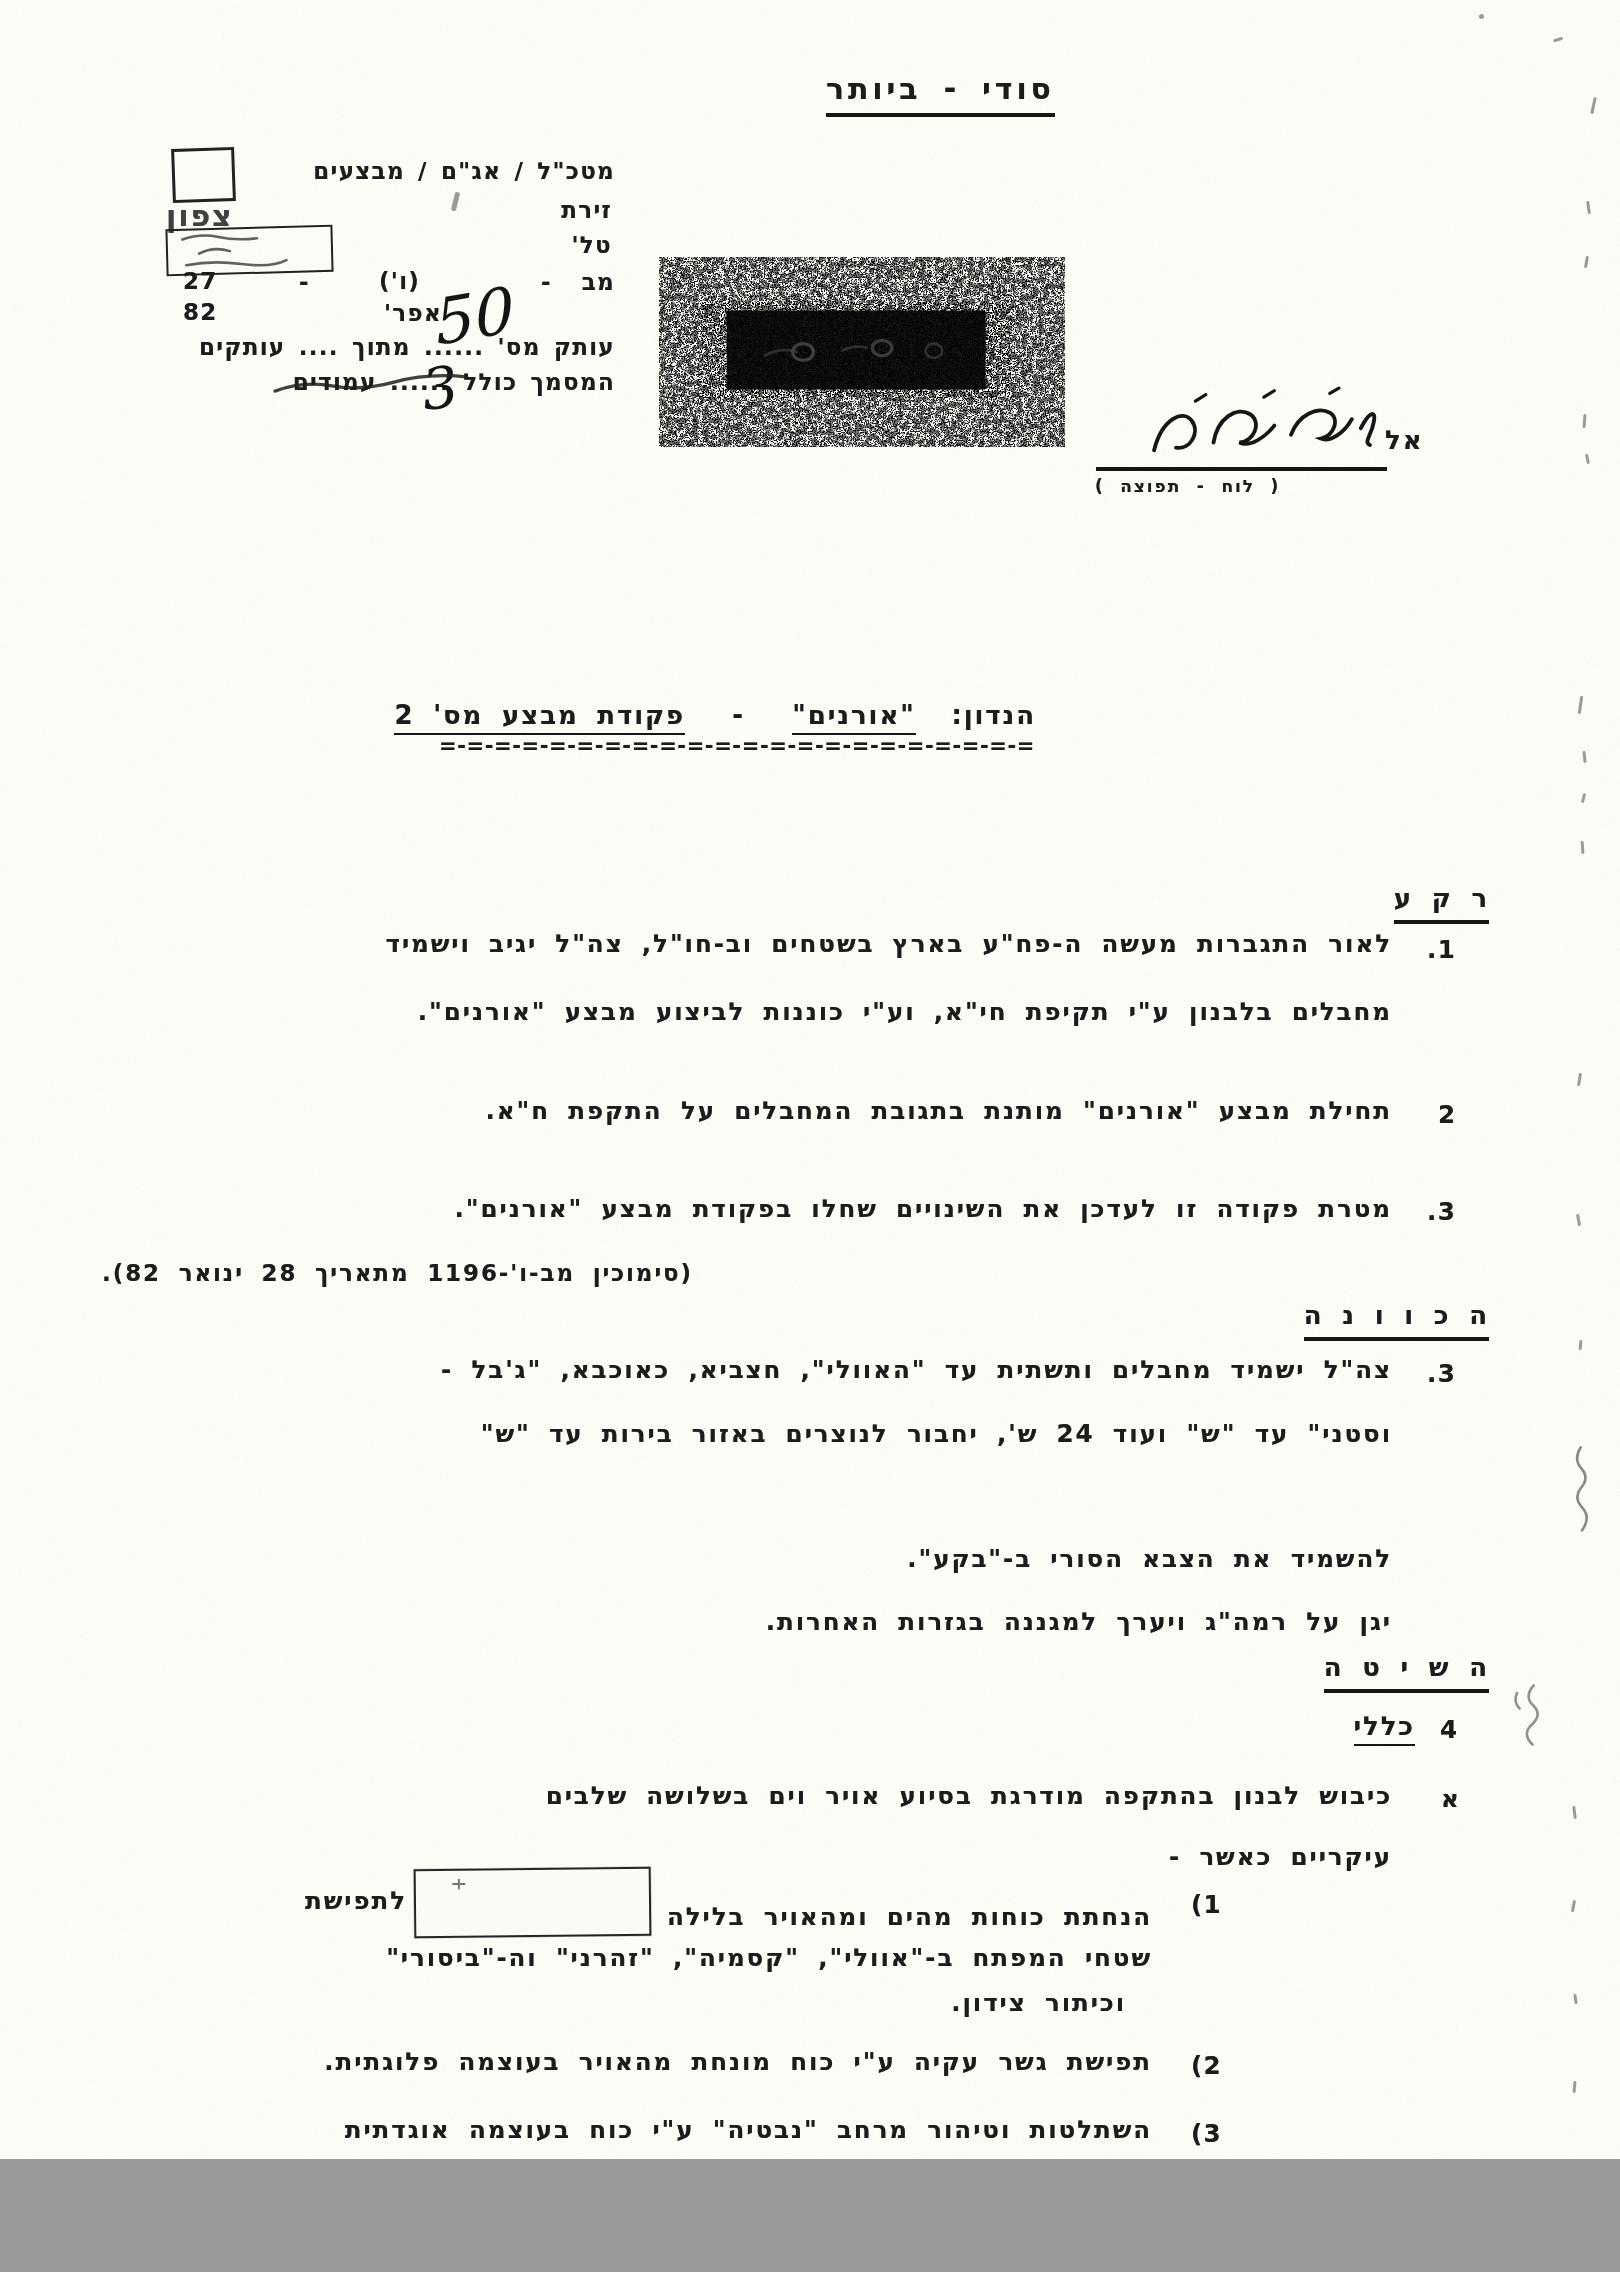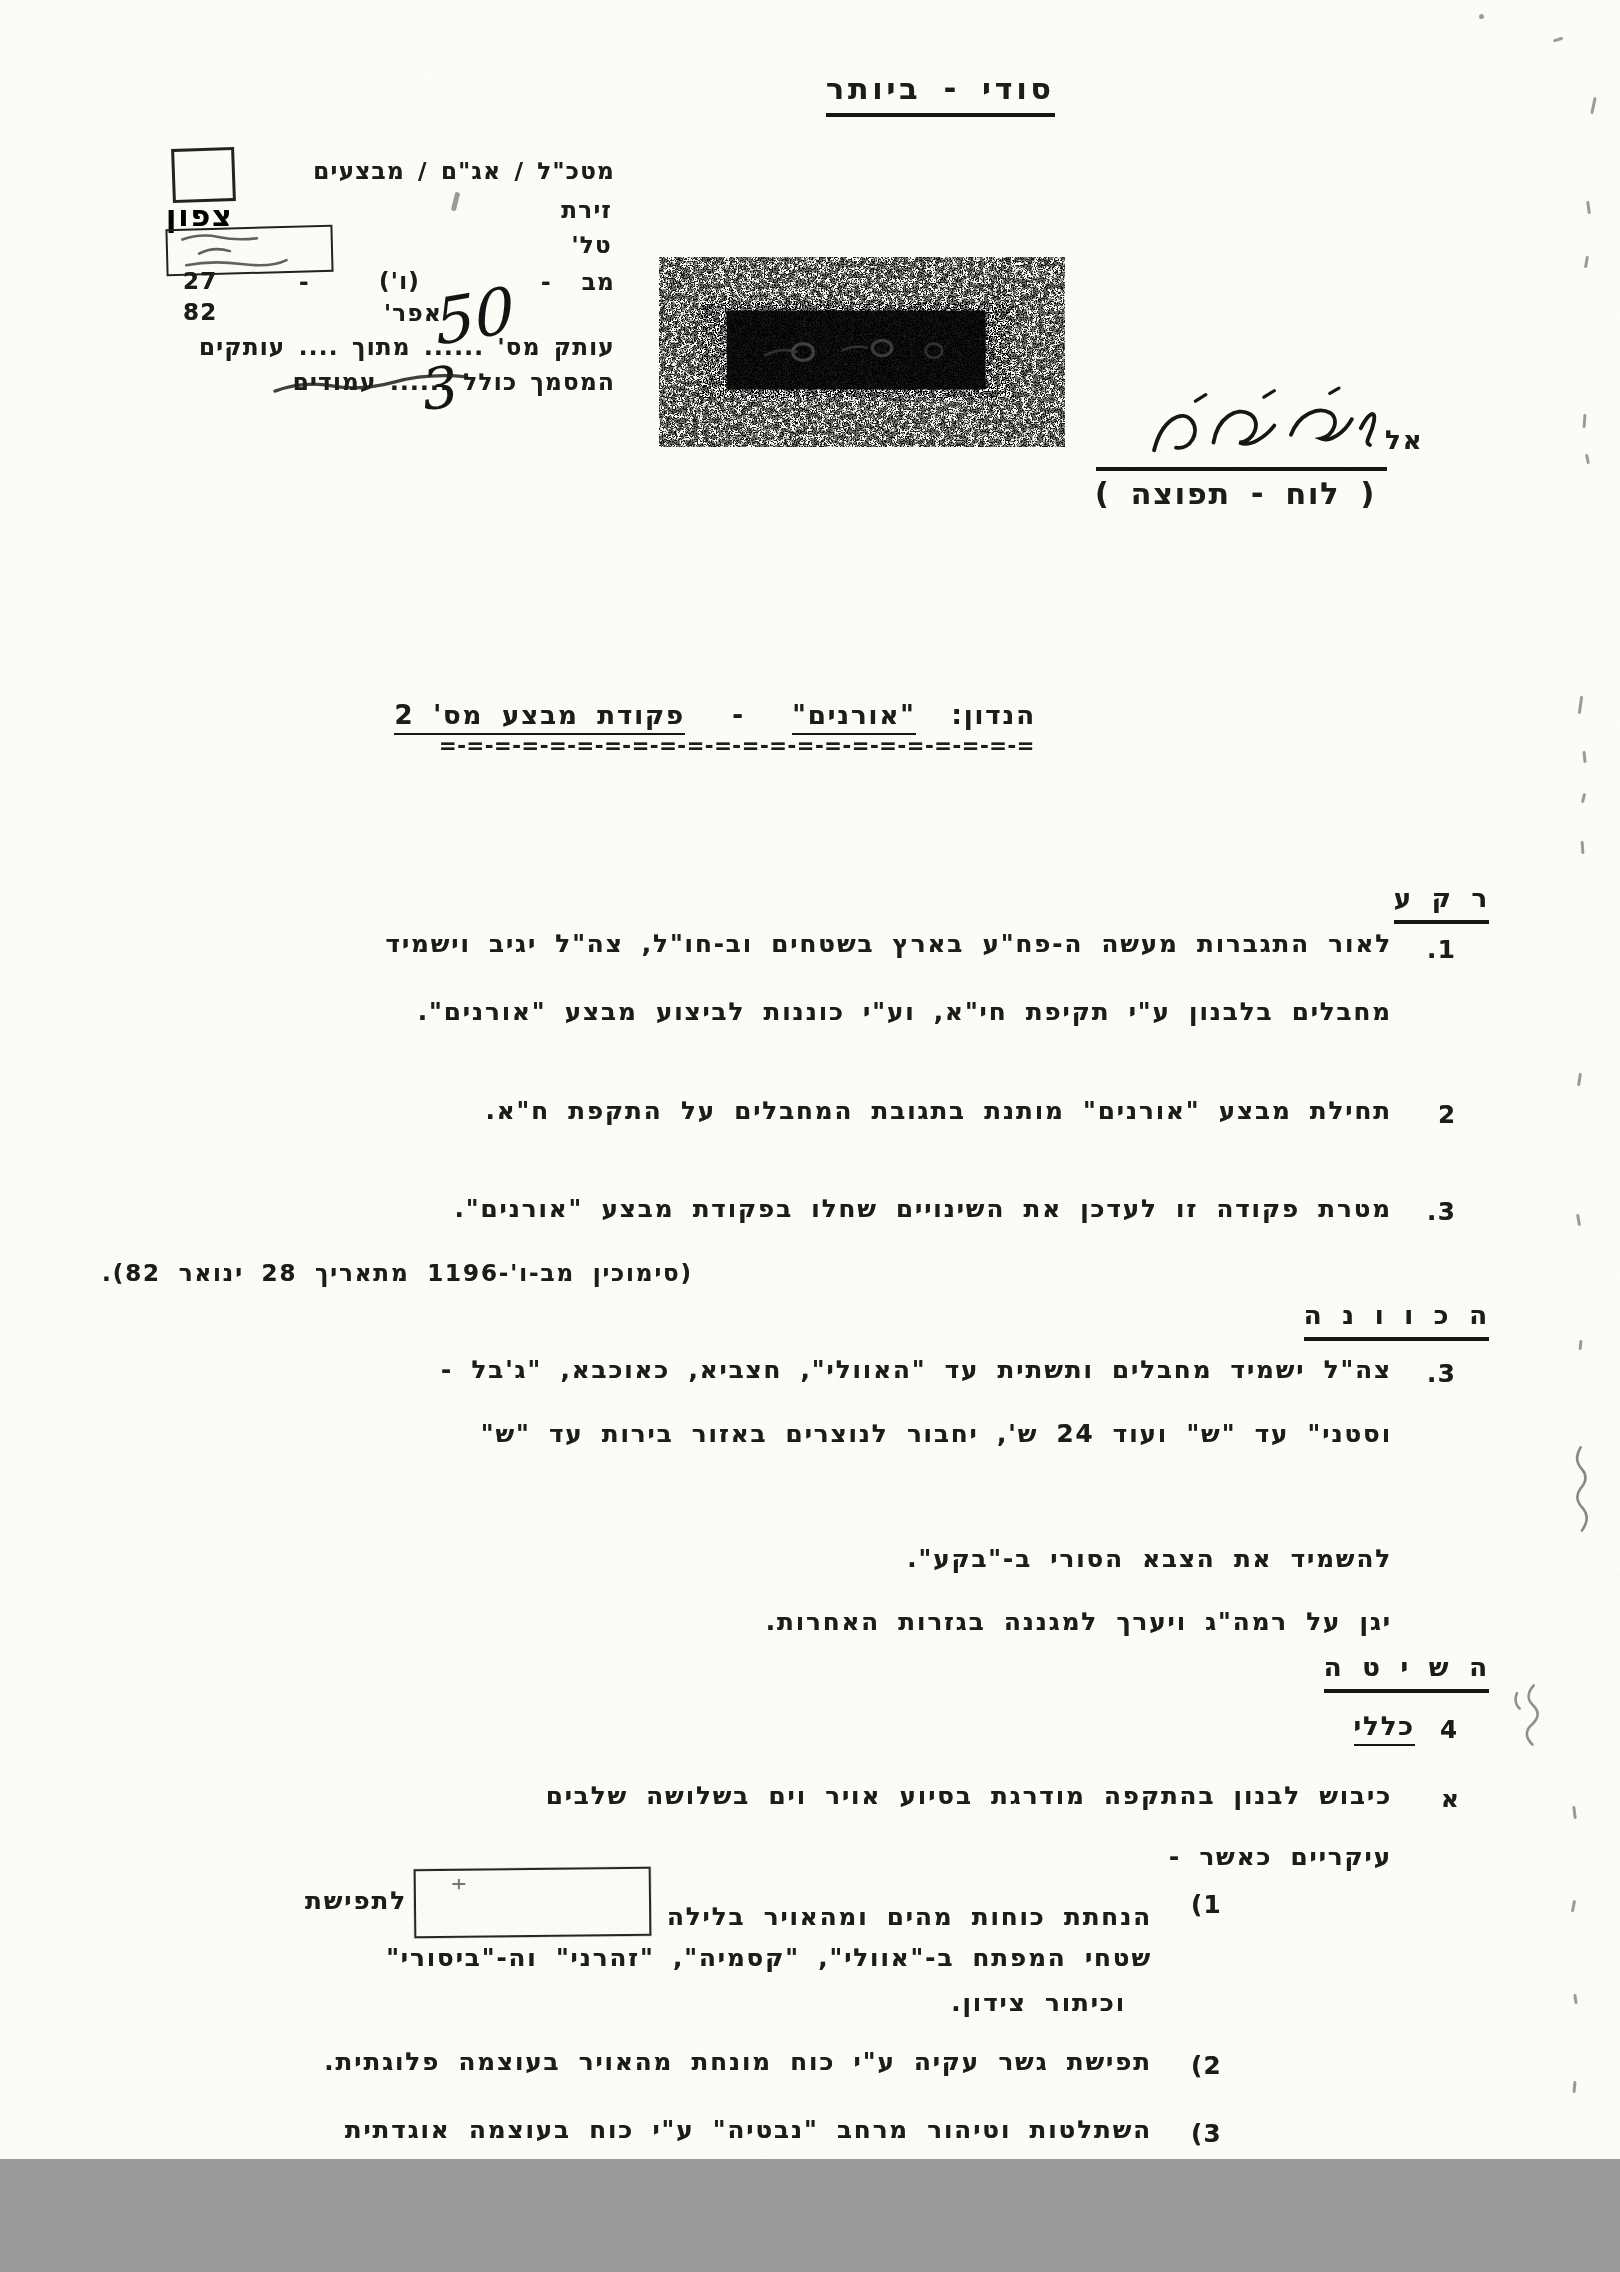--- a/index.html
+++ b/index.html
@@ -52,21 +52,21 @@
   </svg>
 
   <div class="t heading" style="left:826px;top:71px;font-size:30px;letter-spacing:3.9px;">סודי - ביותר</div>
 
   <div class="t hdr" style="right:1006px;top:158px;">מטכ"ל / אג"ם / מבצעים</div>
   <div class="stampbox" style="left:172px;top:148px;width:57px;height:48px;transform:rotate(-2deg);"></div>
 
   <div class="t hdr" style="right:1009px;top:197px;">זירת</div>
   <div class="artifact" style="left:453px;top:192px;width:4.5px;height:19.4px;transform:rotate(14deg);"></div>
 
-  <div class="t" style="left:166px;top:198px;font-size:30px;color:#000000;">צפון</div>
+  <div class="t" style="left:166px;top:198px;font-size:30px;color:#404040;">צפון</div>
 
   <div class="stampbox" style="left:166px;top:227px;width:163px;height:43px;border-width:2.6px;transform:rotate(-1.5deg);"></div>
   <svg style="left:173px;top:228px;" width="155" height="45" viewBox="0 0 240 70">
     <path d="M14,18 q28,-10 56,-4 t60,2 M40,40 q22,-12 48,-4 M20,58 q40,-8 86,-2 t70,-6" fill="none" stroke="#3b3b3b" stroke-width="4" stroke-linecap="round" opacity=".8"></path>
   </svg>
 
   <div class="t hdr" style="right:1009px;top:232px;">טל'</div>
 
   <div class="t hdr" style="right:1006px;top:269px;">מב</div>
   <div class="t hdr" style="left:541px;top:269px;">-</div>
@@ -114,21 +114,21 @@
     <ellipse cx="372" cy="120" rx="13" ry="11" fill="none" stroke="#424242" stroke-width="4" opacity=".7"></ellipse>
     <path d="M110,128 q24,-14 52,-6 M230,120 q20,-10 40,-4" fill="none" stroke="#3f3f3f" stroke-width="4" opacity=".7"></path>
   </svg>
 
   <div class="t" style="left:1385px;top:425px;font-size:26px;">אל</div>
   <svg style="left:1136px;top:379px;" width="252" height="92" viewBox="0 0 390 142">
     <path d="M28,110 C40,62 72,46 86,64 C100,82 84,110 62,106 M120,98 C126,60 156,42 176,54 C196,66 182,98 160,98 C176,106 200,90 214,72 M240,86 C252,54 282,42 300,52 C316,62 306,88 286,92 C300,98 322,84 334,62 M348,76 C360,52 372,46 368,66 C364,88 352,98 362,102" fill="none" stroke="#161616" stroke-width="6" stroke-linecap="round"></path>
     <path d="M92,34 l16,-10 M198,28 l16,-10 M300,22 l14,-8" fill="none" stroke="#161616" stroke-width="5" stroke-linecap="round"></path>
   </svg>
   <div class="rule" style="left:1096px;top:467px;width:291px;height:3.9px;"></div>
-  <div class="t" style="left:1095px;top:476px;font-size:30px;">( לוח - תפוצה )</div>
+  <div class="t" style="left:1095px;top:476px;font-size:17px;">( לוח - תפוצה )</div>
 
   <div class="t" style="right:585px;top:700px;font-size:26px;">
     <span style="margin-left:17px;">הנדון:</span>
     <span class="ul">"אורנים"</span>
     <span style="margin:0 28.5px;">-</span>
     <span class="ul">פקודת מבצע מס' 2</span>
   </div>
   <div class="num" style="right:586px;top:734px;font-size:21px;letter-spacing:0.6px;">=-=-=-=-=-=-=-=-=-=-=-=-=-=-=-=-=-=-=-=-=-=</div>
 
   <div class="t heading" style="right:132px;top:883px;font-size:26px;">ר ק ע</div>

